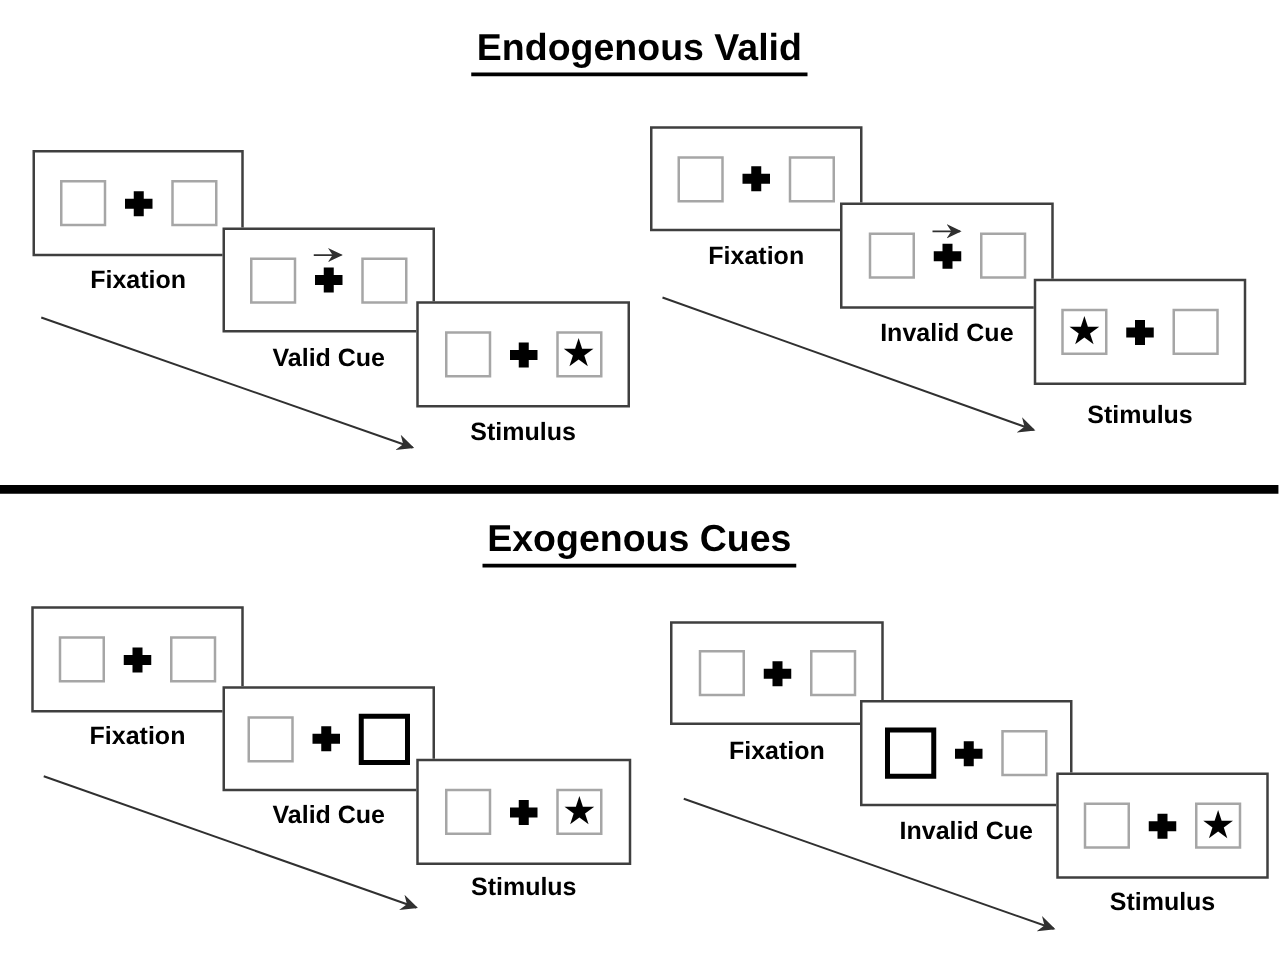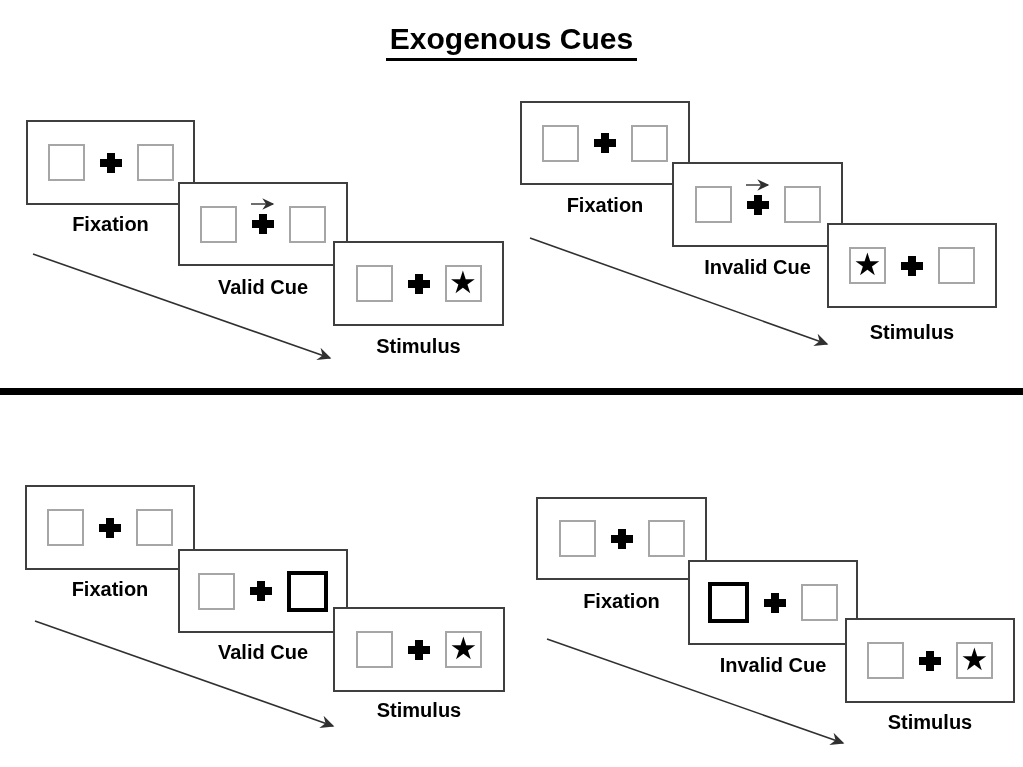--- a/index.html
+++ b/index.html
@@ -45,21 +45,21 @@
   <defs>
     <marker id="ah" viewBox="0 0 10 10" refX="8.5" refY="5" markerWidth="9" markerHeight="9" orient="auto">
       <path d="M0,0.5 L9.5,5 L0,9.5 L3,5 Z" fill="#303030"></path>
     </marker>
   </defs>
 </svg>
 
 <div id="slide">
 
   <div class="section-title" style="top:22px;">
-    <span class="u">Exogenous Cues</span>
+    <span class="u">Endogenous Valid</span>
   </div>
 
   <svg class="tl-arrow" style="left:30px;top:250px;" width="312" height="118">
     <line x1="3" y1="4" x2="300" y2="108" stroke="#303030" stroke-width="1.6" marker-end="url(#ah)"></line>
   </svg>
 
   <div class="screen z1" style="left:26px;top:120px;width:169px;height:85px;">
     <span class="sq"></span>
     <span class="mid">
         <span class="plus"></span>
@@ -122,20 +122,23 @@
       </span>
     <span class="mid">
         <span class="plus"></span>
       </span>
     <span class="sq"></span>
   </div>
   <div class="step-label" style="left:827px;top:321px;width:170px;">Stimulus</div>
 
   <div id="divider"></div>
 
+  <div class="section-title" style="top:415px;">
+    <span class="u">Exogenous Cues</span>
+  </div>
 
   <svg class="tl-arrow" style="left:32px;top:617px;" width="312" height="117">
     <line x1="3" y1="4" x2="301" y2="109" stroke="#303030" stroke-width="1.6" marker-end="url(#ah)"></line>
   </svg>
 
   <div class="screen z1" style="left:25px;top:485px;width:170px;height:85px;">
     <span class="sq"></span>
     <span class="mid">
         <span class="plus"></span>
       </span>

